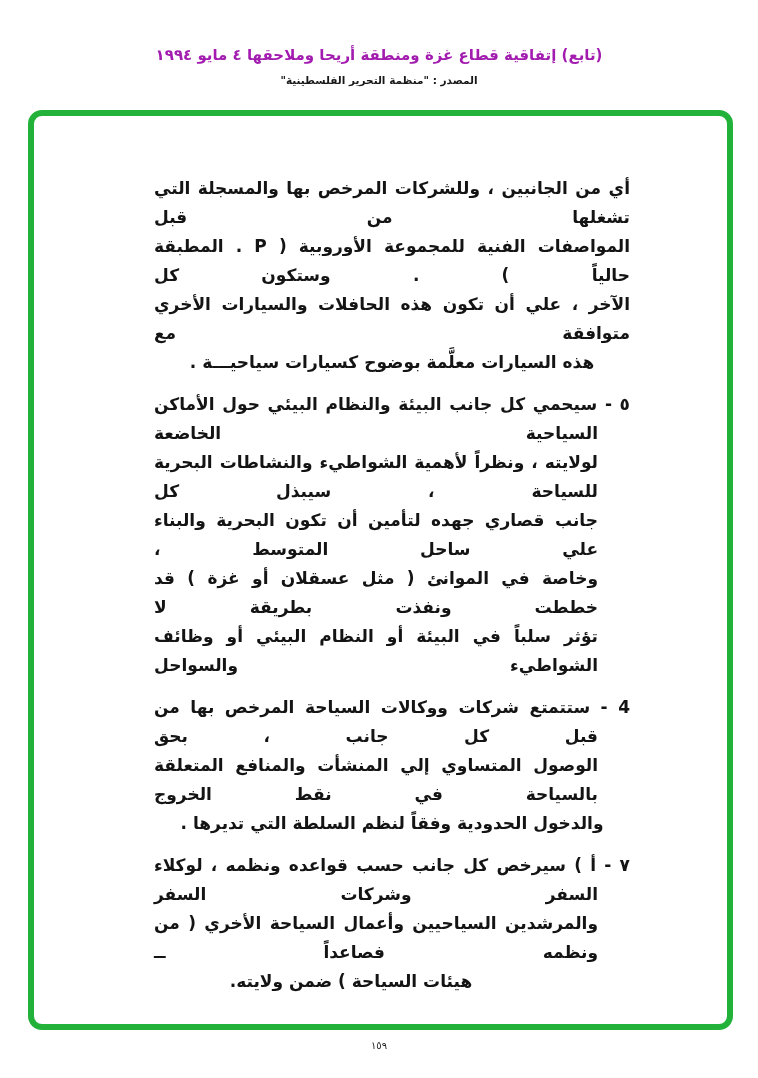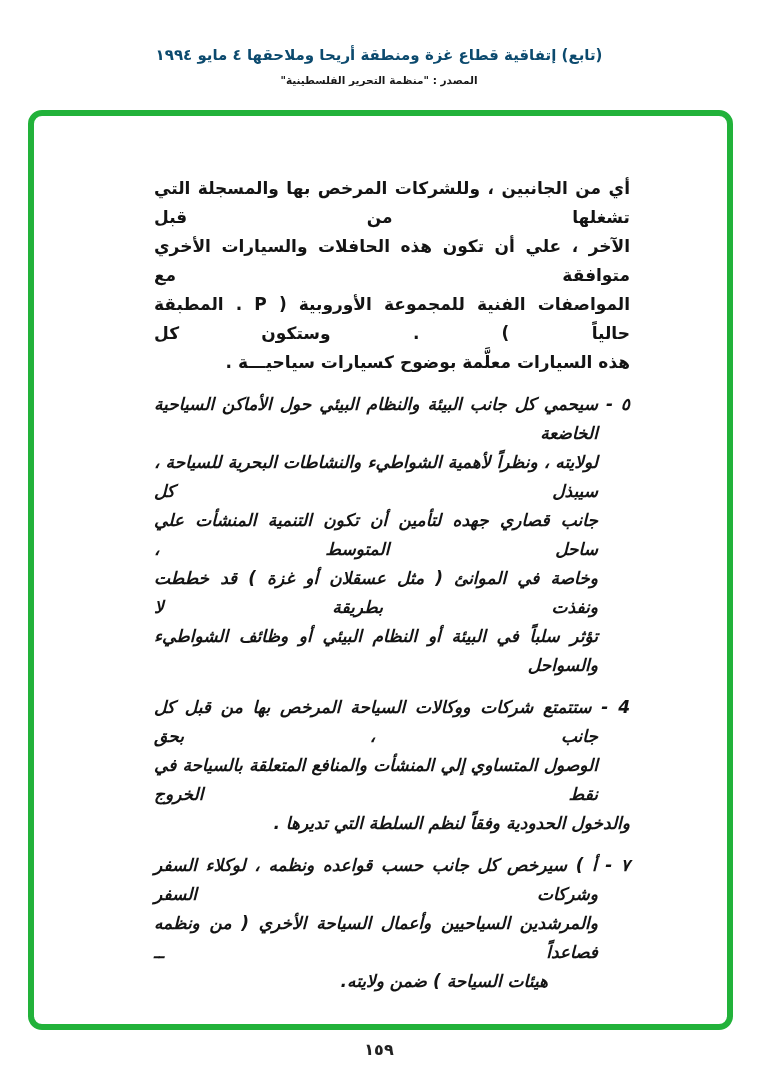--- a/index.html
+++ b/index.html
@@ -11,21 +11,21 @@
     color:#141414;
     overflow:hidden;
   }
   
   .header{
     position:absolute;top:46px;left:0;width:100%;
     direction:rtl;text-align:center;
   }
   .header-title{
     font-size:15px;font-weight:bold;letter-spacing:0;
-    color:#0c4a6e;
+    color:#a21caf;
   }
   .header-source{
     margin-top:10px;
     font-size:10.5px;font-weight:bold;color:#181818;
   }
   
   .frame{
     position:absolute;left:28px;top:110px;
     width:705px;height:920px;
     box-sizing:border-box;
@@ -35,62 +35,62 @@
   }
   
   .doc{
     position:absolute;top:174px;left:138px;width:492px;
     direction:rtl;
     font-size:17px;font-weight:bold;
     line-height:29px;
     color:#141414;
   }
   .para{margin:0 0 13px 16px;}
-  .item{padding-right:32px;font-style:italic;}
+  .item{padding-right:32px;}
   .line{white-space:nowrap;overflow:visible;}
   
   .jl{text-align:justify;text-align-last:justify;white-space:normal;}
   
-  .ll{text-align:right;}
+  .ll{text-align:center;}
   
   .hang{text-indent:-32px;}
   
   .ind50{padding-right:50px;}
   
   .pagenum{
     position:absolute;left:0;top:1040px;width:100%;
     text-align:center;direction:rtl;
-    font-size:16px;font-weight:bold;color:#222222;
+    font-size:10px;font-weight:normal;color:#222222;
   }
 </style>
 </head>
 <body>
 
 <div class="page" style="color: rgb(20, 20, 20);">
 
   <div class="header">
     <div class="header-title">(تابع) إتفاقية قطاع غزة ومنطقة أريحا وملاحقها ٤ مايو ١٩٩٤</div>
     <div class="header-source">المصدر :  "منظمة التحرير الفلسطينية"</div>
   </div>
 
   <div class="frame" style="border-color: rgb(34, 178, 58);"></div>
 
   <div class="doc">
 
     <div class="para">
       <div class="line jl">أي من الجانبين ، وللشركات المرخص بها والمسجلة التي تشغلها من قبل</div>
+      <div class="line jl">المواصفات الفنية للمجموعة الأوروبية ( P . المطبقة حالياً ) . وستكون كل</div>
       <div class="line jl">الآخر ، علي أن تكون هذه الحافلات والسيارات الأخري متوافقة مع</div>
-      <div class="line jl">المواصفات الفنية للمجموعة الأوروبية ( P . المطبقة حالياً ) . وستكون كل</div>
       <div class="line ll">هذه السيارات معلَّمة بوضوح كسيارات سياحيـــة .</div>
     </div>
 
     <div class="para item">
       <div class="line jl hang">٥ - سيحمي كل جانب البيئة والنظام البيئي حول الأماكن السياحية الخاضعة</div>
       <div class="line jl">لولايته ، ونظراً لأهمية الشواطيء والنشاطات البحرية للسياحة ، سيبذل كل</div>
-      <div class="line jl">جانب قصاري جهده لتأمين أن تكون التنمية المنشأت علي ساحل المتوسط ،</div>
+      <div class="line jl">جانب قصاري جهده لتأمين أن تكون البحرية والبناء علي ساحل المتوسط ،</div>
       <div class="line jl">وخاصة في الموانئ ( مثل عسقلان أو غزة ) قد خططت ونفذت بطريقة لا</div>
       <div class="line jl">تؤثر سلباً في البيئة أو النظام البيئي أو وظائف الشواطيء والسواحل</div>
     </div>
 
     <div class="para item">
       <div class="line jl hang">4 - ستتمتع شركات ووكالات السياحة المرخص بها من قبل كل جانب ، بحق</div>
       <div class="line jl">الوصول المتساوي إلي المنشأت والمنافع المتعلقة بالسياحة في نقط الخروج</div>
       <div class="line ll hang">والدخول الحدودية وفقاً لنظم السلطة التي تديرها .</div>
     </div>
 

